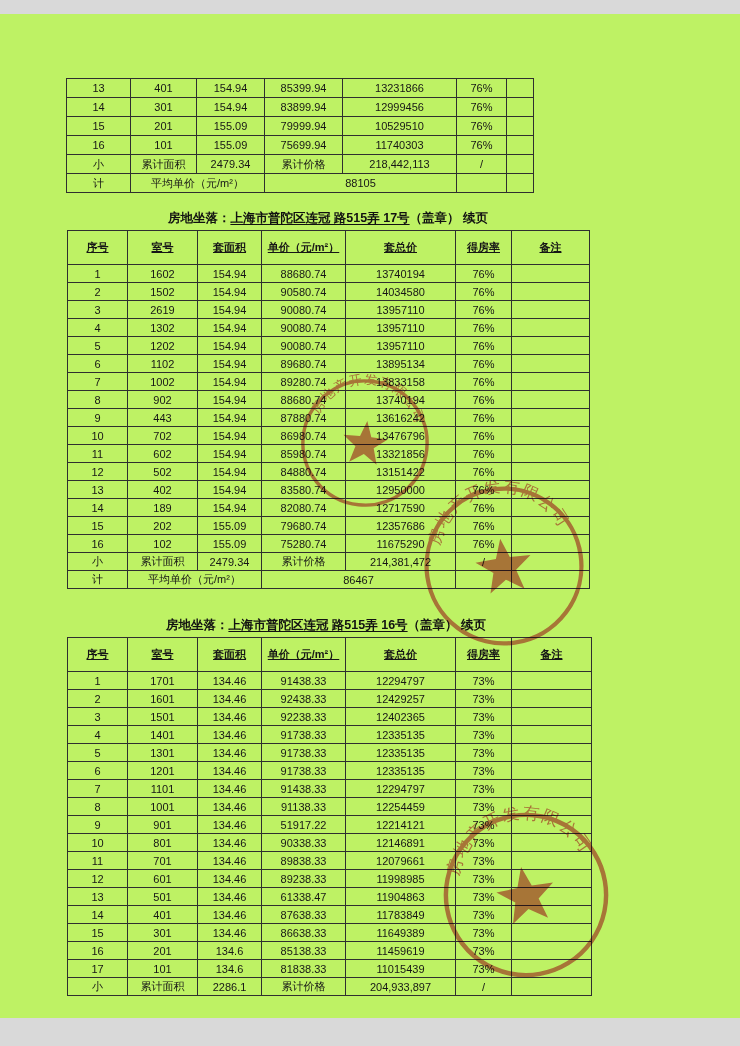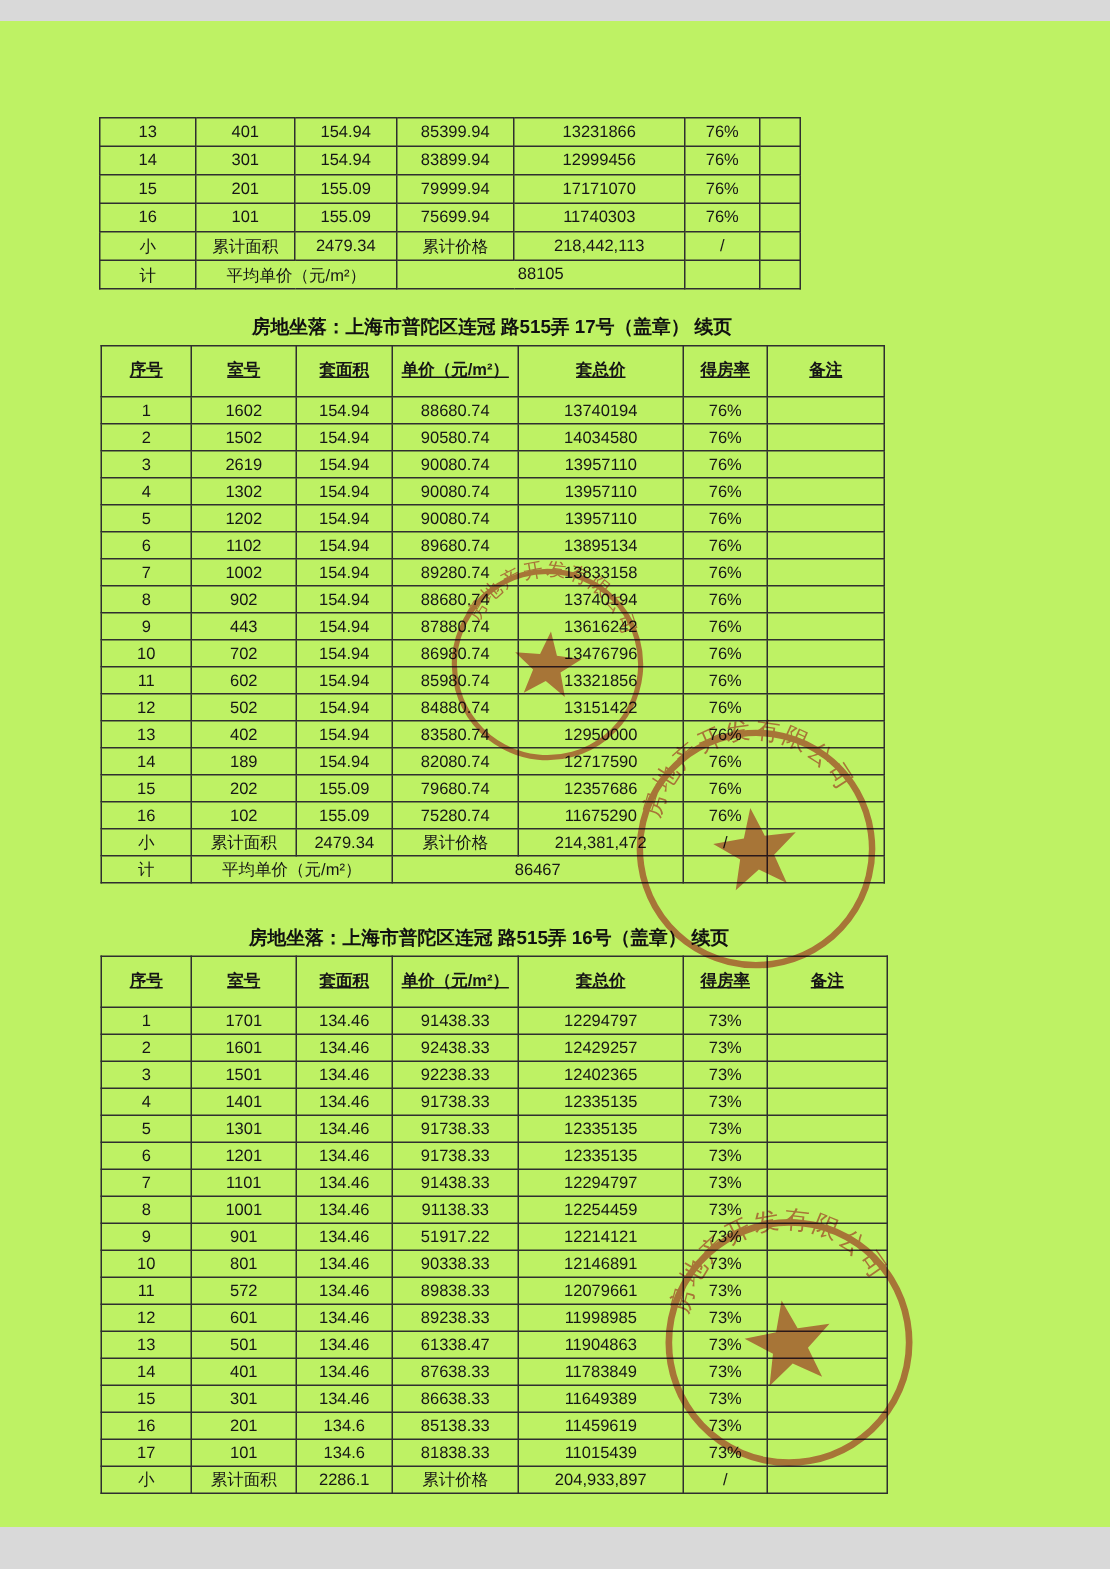--- a/index.html
+++ b/index.html
@@ -21,21 +21,21 @@
   .tbl-17 { position:absolute; left:67px; top:216px; width:522px; }
   .tbl-17 td { height:18px; }
   .tbl-16 { position:absolute; left:67px; top:623px; width:524px; }
   .tbl-16 td { height:18px; }
   .tbl-title {
     position:absolute; width:522px; text-align:center;
     font-size:12.5px; font-weight:bold; color:#111;
   }
   .title-17 { left:67px; top:196px; }
   .title-16 { left:65px; top:603px; }
-  .tbl-title .addr { text-underline-offset:2px; }
+  .tbl-title .addr { text-decoration:underline; text-underline-offset:2px; }
   .stamp {
     position:absolute; color:#d6475f; opacity:0.72; pointer-events:none;
     mix-blend-mode:multiply;
   }
   .stamp-a { left:296px; top:360px; width:138px; height:138px; transform:rotate(6deg); }
   .stamp-b { left:418px; top:466px; width:172px; height:172px; transform:rotate(-8deg); }
   .stamp-c { left:437px; top:792px; width:178px; height:178px; transform:rotate(-10deg); }
   .watermark {
     position:absolute; right:5px; top:1011px;
     color:#e6404b; font-size:16px; font-weight:bold; letter-spacing:1px;
@@ -73,21 +73,21 @@
           <td>83899.94</td>
           <td>12999456</td>
           <td>76%</td>
           <td></td>
         </tr>
         <tr>
           <td>15</td>
           <td>201</td>
           <td>155.09</td>
           <td>79999.94</td>
-          <td>17171070</td>
+          <td>10529510</td>
           <td>76%</td>
           <td></td>
         </tr>
         <tr>
           <td>16</td>
           <td>101</td>
           <td>155.09</td>
           <td>75699.94</td>
           <td>11740303</td>
           <td>76%</td>
@@ -410,21 +410,21 @@
           <td>10</td>
           <td>801</td>
           <td>134.46</td>
           <td>90338.33</td>
           <td>12146891</td>
           <td>73%</td>
           <td></td>
         </tr>
         <tr>
           <td>11</td>
-          <td>572</td>
+          <td>701</td>
           <td>134.46</td>
           <td>89838.33</td>
           <td>12079661</td>
           <td>73%</td>
           <td></td>
         </tr>
         <tr>
           <td>12</td>
           <td>601</td>
           <td>134.46</td>

